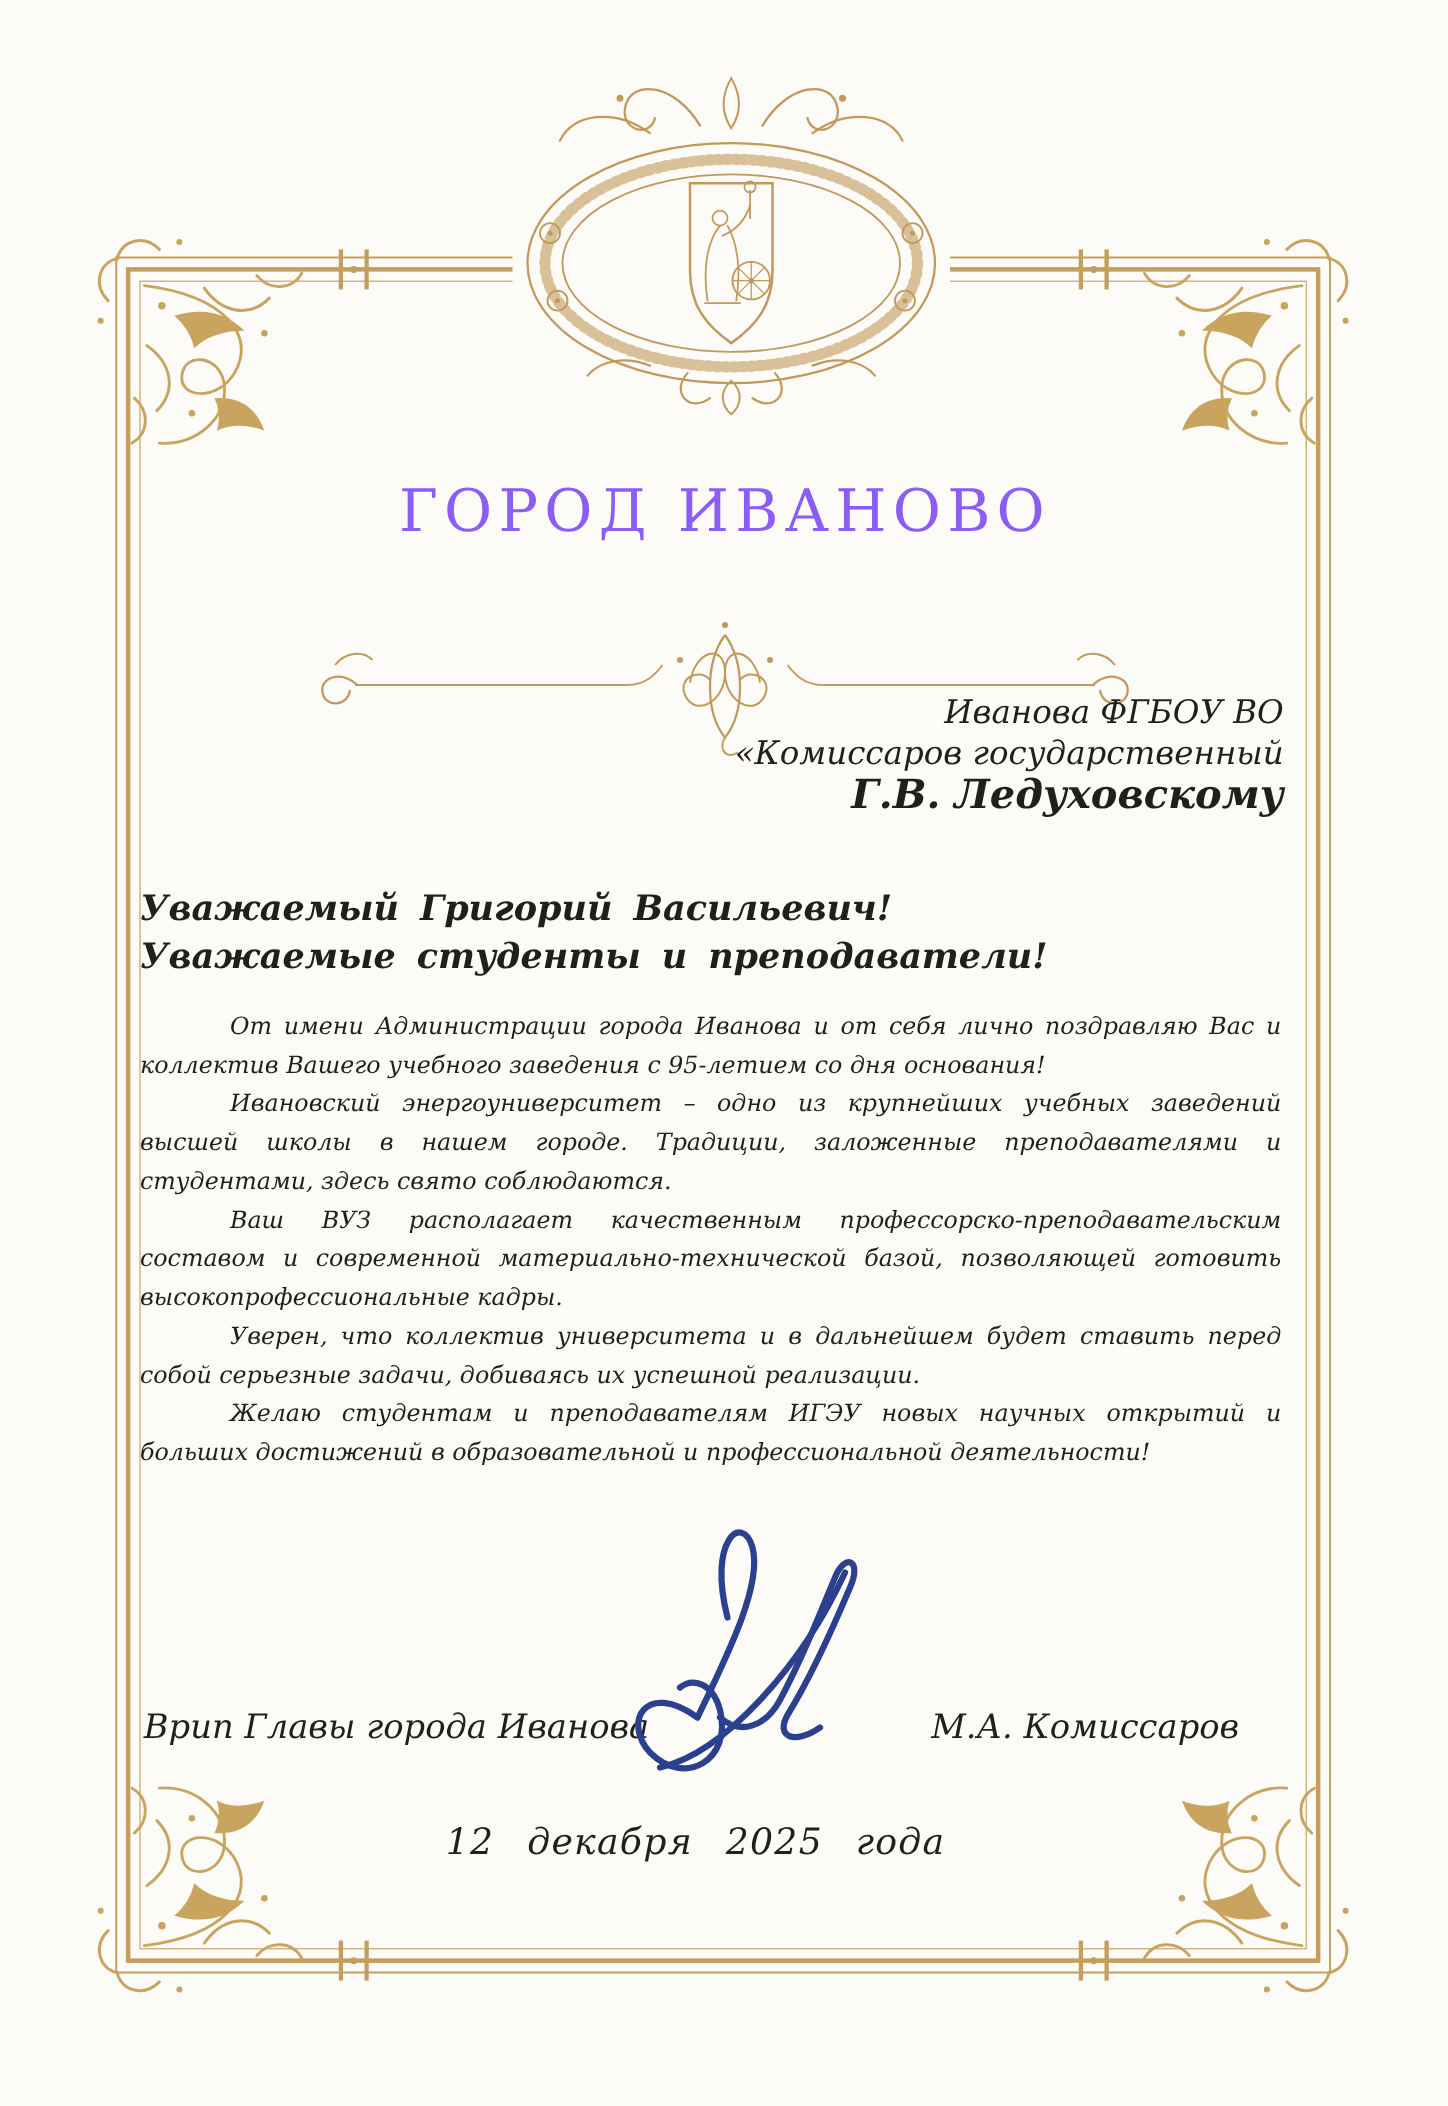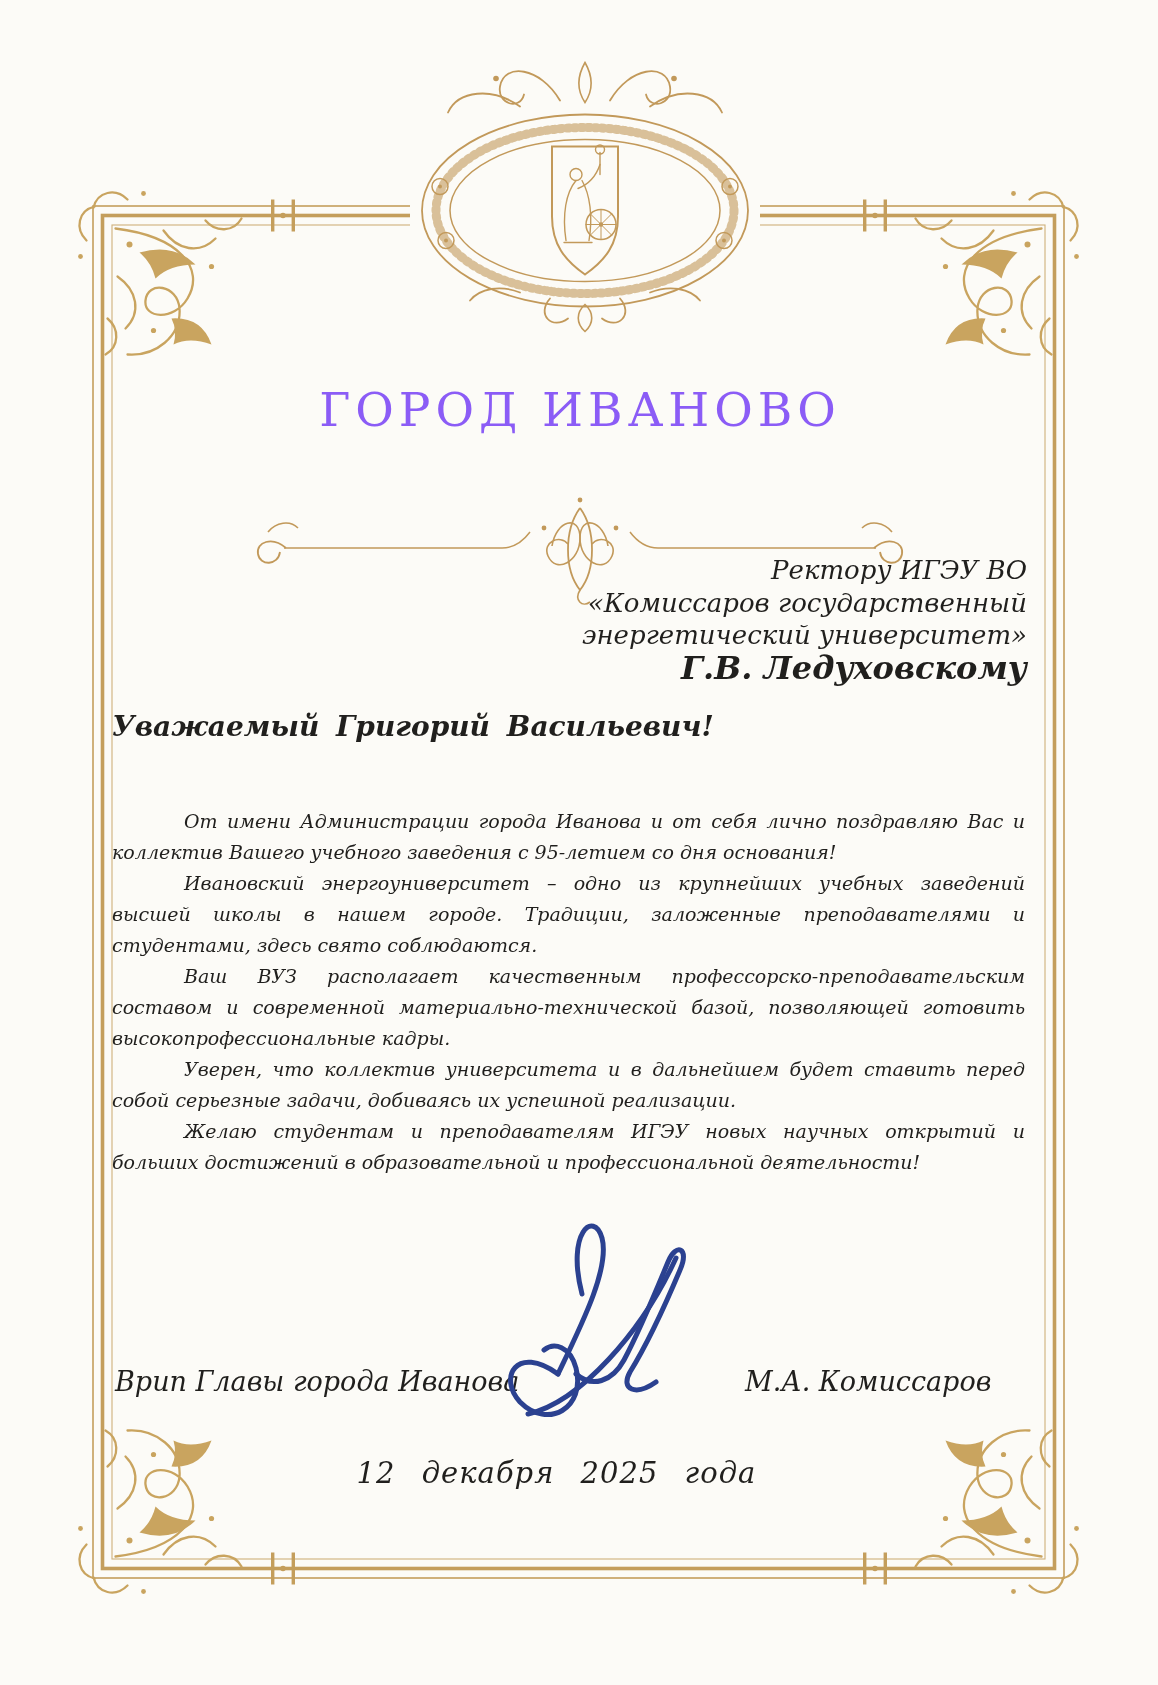--- a/index.html
+++ b/index.html
@@ -170,28 +170,28 @@
       <path d="M330,104 C324,114 332,122 340,116" stroke-width="1.6" fill="none"></path>
     </g>
     <g fill="#c2995a" stroke="none">
       <circle cx="294" cy="42" r="2.4"></circle>
       <circle cx="366" cy="42" r="2.4"></circle>
       <circle cx="330" cy="14" r="2.4"></circle>
     </g>
   </svg>
 
   <div class="addressee">
-    <div>Ректору ИГЭУ ВО</div>
+    <div>Иванова ФГБОУ ВО</div>
     <div>«Комиссаров государственный</div>
-    <div>энергетический университет»</div>
     <div class="name">Г.В. Ледуховскому</div>
   </div>
 
   <div class="salutation">
     <div>Уважаемый Григорий Васильевич!</div>
+    <div>Уважаемые студенты и преподаватели!</div>
   </div>
 
   <div class="letter-body">
     <p>От имени Администрации города Иванова и от себя лично поздравляю Вас и коллектив Вашего учебного заведения с 95-летием со дня основания!</p>
     <p>Ивановский энергоуниверситет – одно из крупнейших учебных заведений высшей школы в нашем городе. Традиции, заложенные преподавателями и студентами, здесь свято соблюдаются.</p>
     <p>Ваш ВУЗ располагает качественным профессорско-преподавательским составом и современной материально-технической базой, позволяющей готовить высокопрофессиональные кадры.</p>
     <p>Уверен, что коллектив университета и в дальнейшем будет ставить перед собой серьезные задачи, добиваясь их успешной реализации.</p>
     <p>Желаю студентам и преподавателям ИГЭУ новых научных открытий и больших достижений в образовательной и профессиональной деятельности!</p>
   </div>
 

